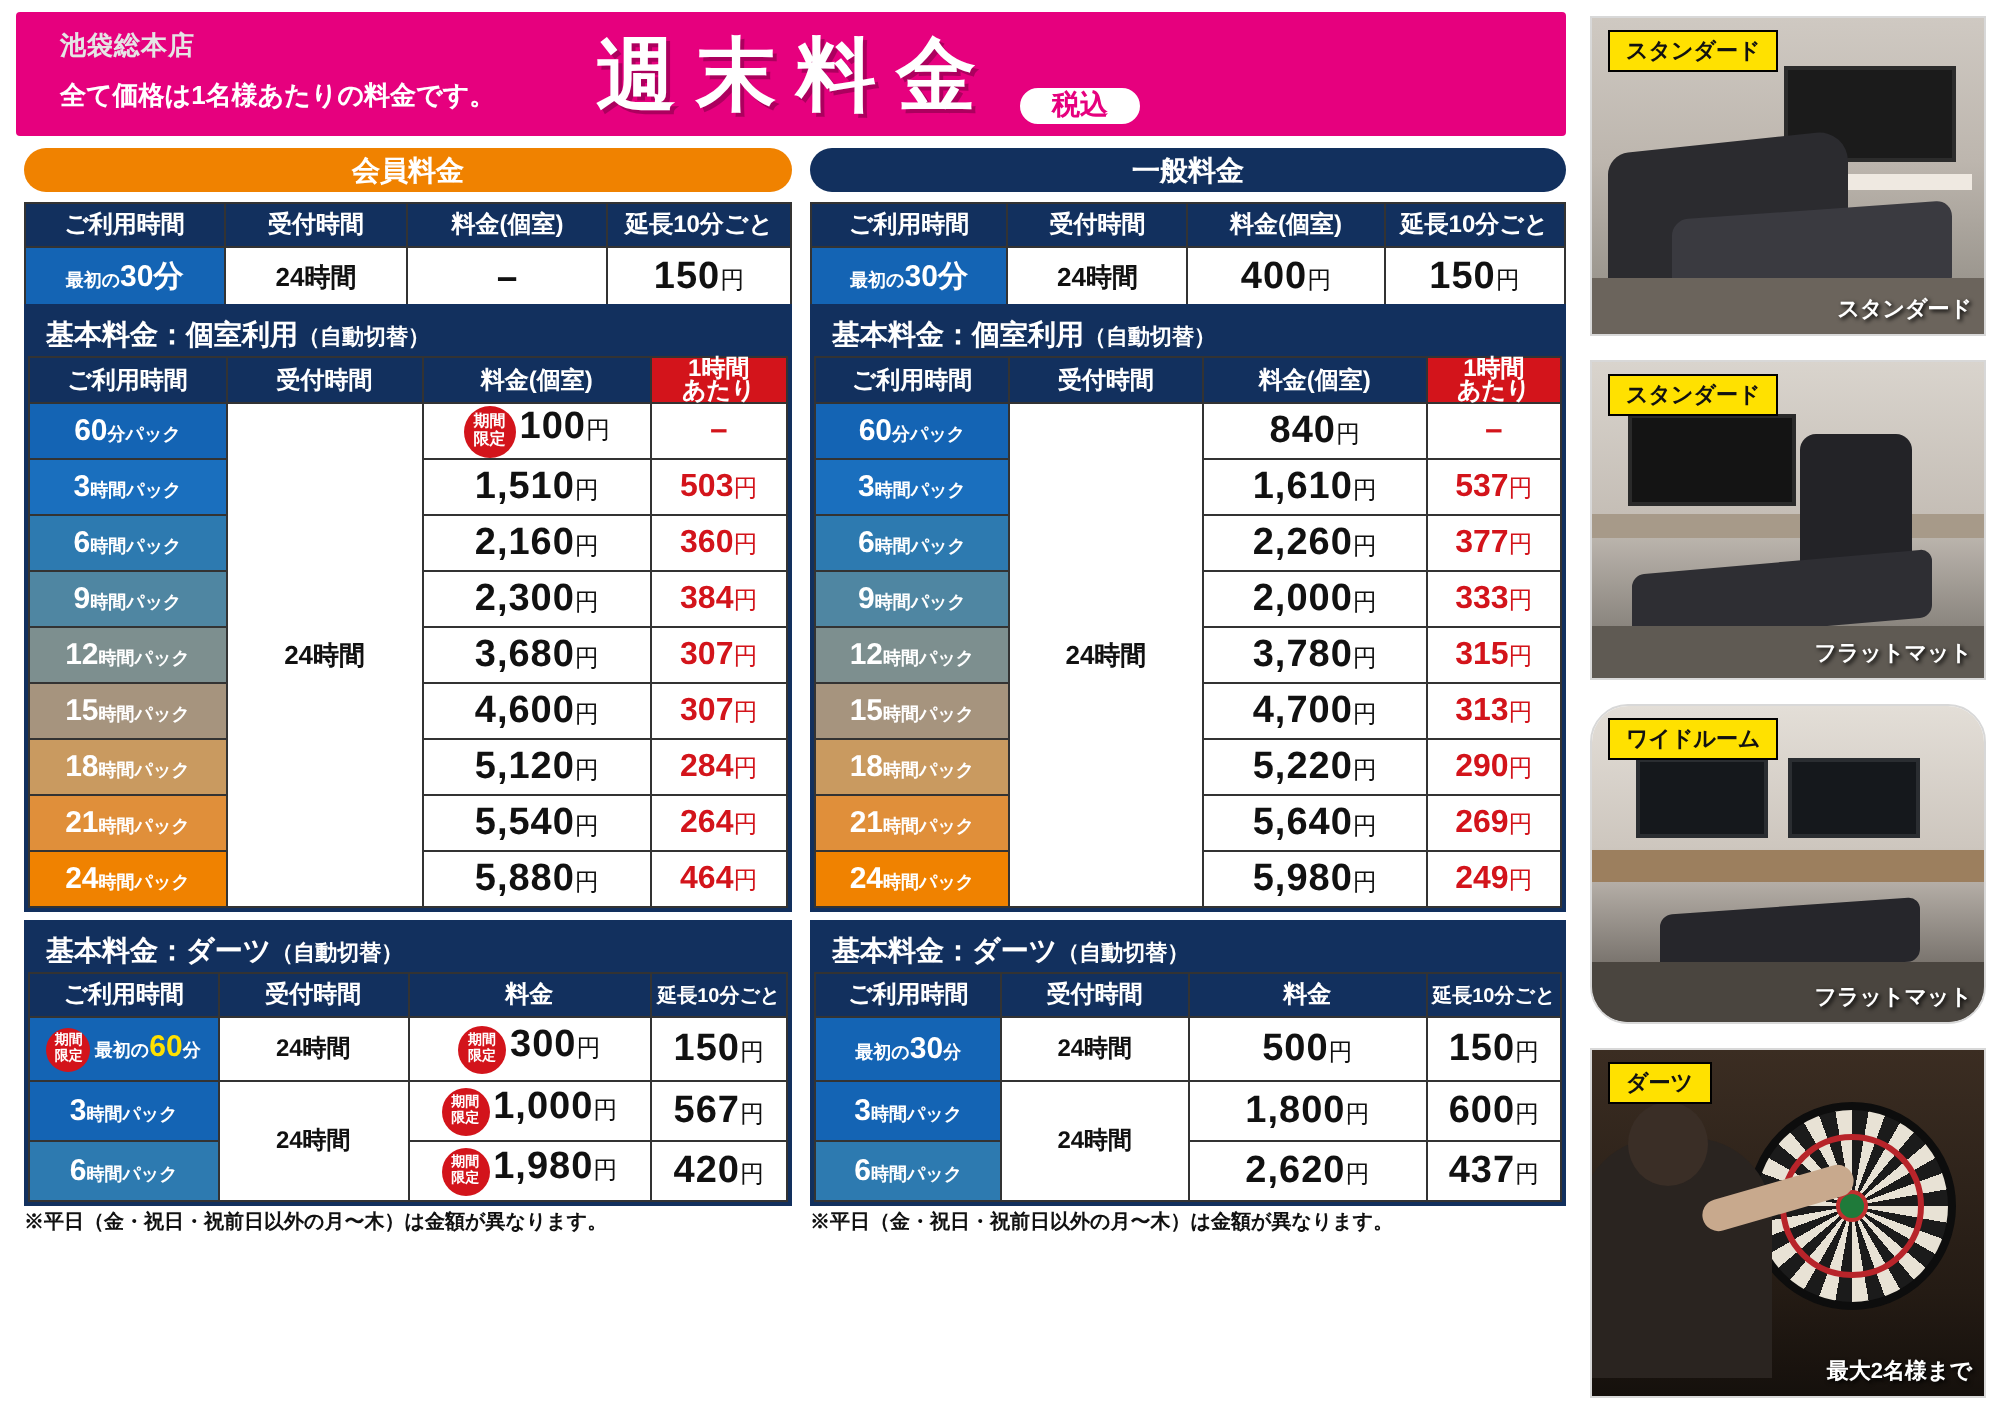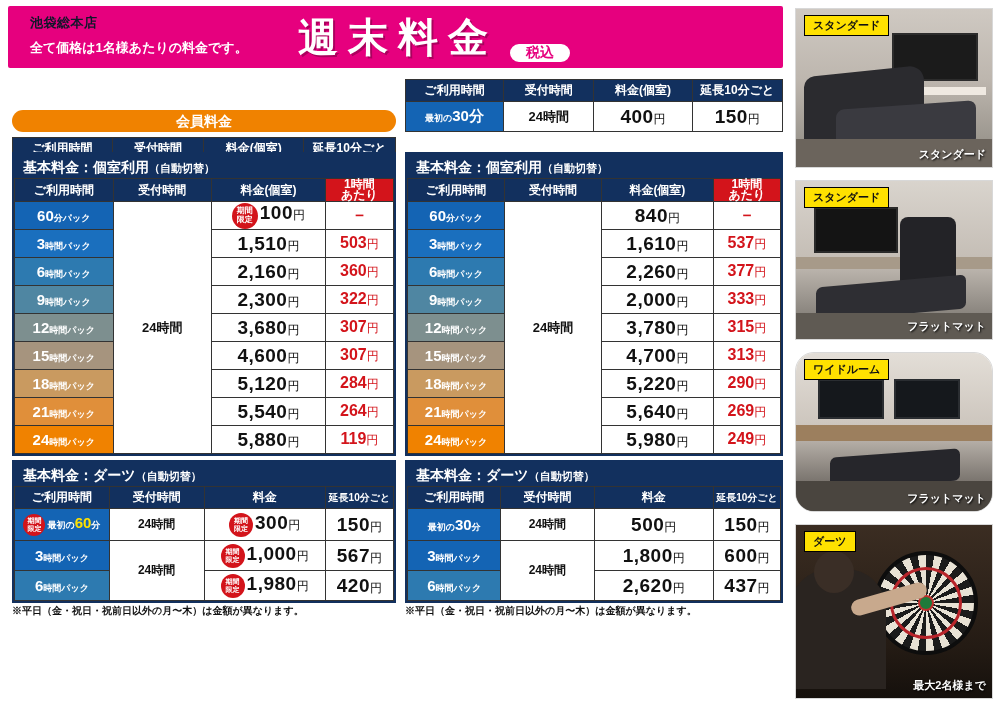--- a/index.html
+++ b/index.html
@@ -15,21 +15,21 @@
   .page { position:relative; width:1000px; height:707px; }
 
   
   .header {
     position:absolute; left:8px; top:6px; width:775px; height:62px;
     background:#e6007e;
     border-radius:2px;
   }
   .header .shop {
     position:absolute; left:22px; top:8px;
-    color:#0f172a; font-weight:bold; font-size:13px;
+    color:#e5e5e5; font-weight:bold; font-size:13px;
     letter-spacing:0.5px;
   }
   .header .note {
     position:absolute; left:22px; top:33px;
     color:#fff; font-weight:bold; font-size:13px;
   }
   .header .title {
     position:absolute; left:290px; top:4px;
     color:#fff; font-weight:bold; font-size:40px;
     letter-spacing:10px;
@@ -153,21 +153,21 @@
 
 <div class="page">
 
   <div class="header">
     <div class="shop">池袋総本店</div>
     <div class="note">全て価格は1名様あたりの料金です。</div>
     <div class="title">週末料金</div>
     <div class="tax">税込</div>
   </div>
 
-  <div class="block" style="left:12px; top:74px; width:384px;margin-top:36px;">
+  <div class="block" style="left:12px; top:74px; width:384px;">
     <div class="band orange">会員料金</div>
     <table class="tbl" style="margin-top:5px;">
       <colgroup>
           <col style="width:26%">
           <col style="width:24%">
           <col style="width:26%">
           <col style="width:24%">
         </colgroup>
       <tbody>
           <tr>
@@ -182,20 +182,21 @@
         </td>
         <td style="height:30px;"><span style="font-size:13px;font-weight:bold;">24時間</span></td>
         <td><span class="price">－</span></td>
         <td><span class="price">150</span><span class="yen">円</span></td>
       </tr>
     </tbody>
       </table>
   </div>
 
   <div class="block" style="left:405px; top:74px; width:378px;">
+    <div class="band navy">一般料金</div>
     <table class="tbl" style="margin-top:5px;">
       <colgroup>
           <col style="width:26%">
           <col style="width:24%">
           <col style="width:26%">
           <col style="width:24%">
         </colgroup>
       <tbody>
           <tr>
         <th class="hdr-navy">ご利用時間</th>
@@ -256,21 +257,21 @@
 
       <tr>
         <td class="lbl-grad" style="height:28px;background:#2d7ab0;"><span style="font-size:15px;">6</span><span class="small-lab">時間パック</span></td>
         <td><span class="price">2,160</span><span class="yen">円</span></td>
         <td><span class="hourly">360</span><span class="yen" style="color:#d3141b">円</span></td>
       </tr>
 
       <tr>
         <td class="lbl-grad" style="height:28px;background:#4f86a2;"><span style="font-size:15px;">9</span><span class="small-lab">時間パック</span></td>
         <td><span class="price">2,300</span><span class="yen">円</span></td>
-        <td><span class="hourly">322</span><span class="yen" style="color:#d3141b">円</span></td>
+        <td><span class="hourly">384</span><span class="yen" style="color:#d3141b">円</span></td>
       </tr>
 
       <tr>
         <td class="lbl-grad" style="height:28px;background:#7d8f8f;"><span style="font-size:15px;">12</span><span class="small-lab">時間パック</span></td>
         <td><span class="price">3,680</span><span class="yen">円</span></td>
         <td><span class="hourly">307</span><span class="yen" style="color:#d3141b">円</span></td>
       </tr>
 
       <tr>
         <td class="lbl-grad" style="height:28px;background:#a6947e;"><span style="font-size:15px;">15</span><span class="small-lab">時間パック</span></td>
@@ -286,21 +287,21 @@
 
       <tr>
         <td class="lbl-grad" style="height:28px;background:#e08f3a;"><span style="font-size:15px;">21</span><span class="small-lab">時間パック</span></td>
         <td><span class="price">5,540</span><span class="yen">円</span></td>
         <td><span class="hourly">264</span><span class="yen" style="color:#d3141b">円</span></td>
       </tr>
 
       <tr>
         <td class="lbl-grad" style="height:28px;background:#f08200;"><span style="font-size:15px;">24</span><span class="small-lab">時間パック</span></td>
         <td><span class="price">5,880</span><span class="yen">円</span></td>
-        <td><span class="hourly">119</span><span class="yen" style="color:#d3141b">円</span></td>
+        <td><span class="hourly">464</span><span class="yen" style="color:#d3141b">円</span></td>
       </tr>
     </tbody>
       </table>
   </div>
 
   <div class="block outer" style="left:405px; top:152px; width:378px;">
     <div class="sect-title">
       <span>基本料金：個室利用</span><span class="sub">（自動切替）</span>
     </div>
     <table class="tbl">

